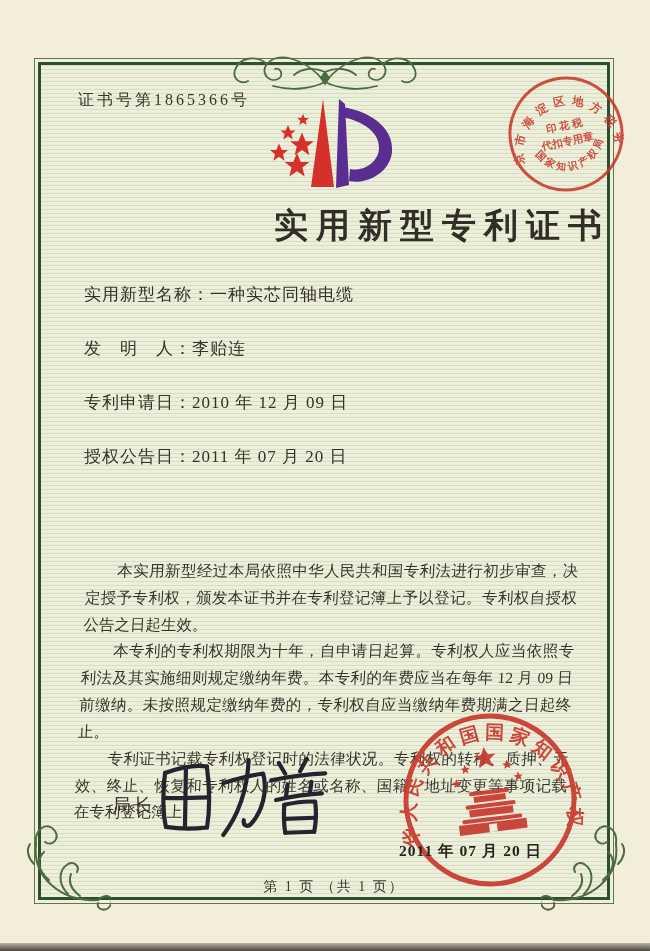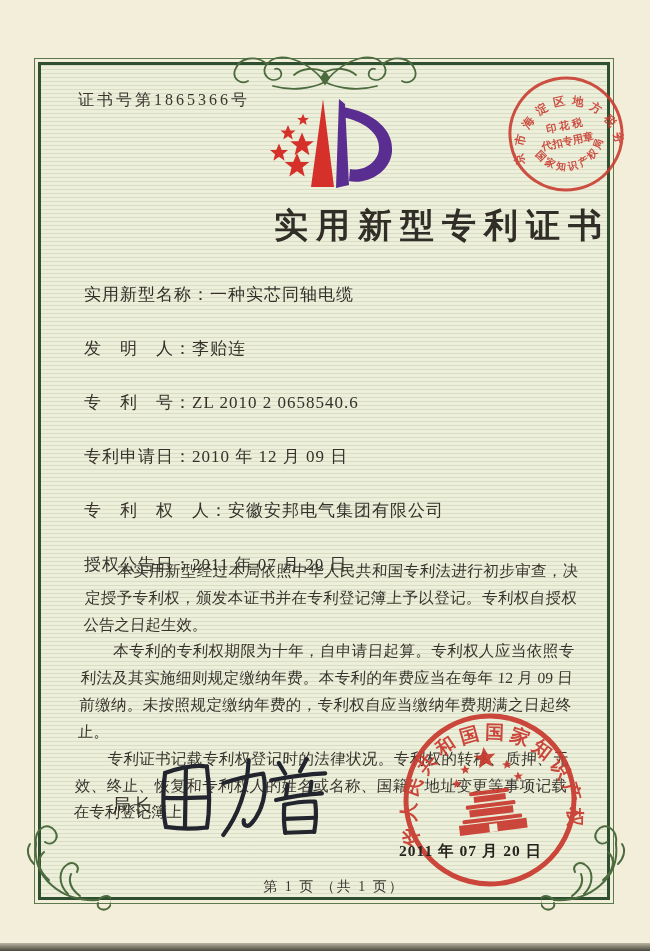--- a/index.html
+++ b/index.html
@@ -147,27 +147,21 @@
 </svg>
 
 <div class="fields">
   <div class="field-row">
     <span class="field-label">实用新型名称：</span><span class="field-value">一种实芯同轴电缆</span>
   </div>
   <div class="field-row">
     <span class="field-label">发　明　人：</span><span class="field-value">李贻连</span>
   </div>
   <div class="field-row">
-    <span class="field-label">专　利　号：</span><span class="field-value">ZL 2010 2 0658540.6</span>
-  </div>
-  <div class="field-row">
     <span class="field-label">专利申请日：</span><span class="field-value">2010 年 12 月 09 日</span>
-  </div>
-  <div class="field-row">
-    <span class="field-label">专　利　权　人：</span><span class="field-value">安徽安邦电气集团有限公司</span>
   </div>
   <div class="field-row">
     <span class="field-label">授权公告日：</span><span class="field-value">2011 年 07 月 20 日</span>
   </div>
 </div>
 
 <div class="body-text">
   <p>本实用新型经过本局依照中华人民共和国专利法进行初步审查，决定授予专利权，颁发本证书并在专利登记簿上予以登记。专利权自授权公告之日起生效。</p>
   <p>本专利的专利权期限为十年，自申请日起算。专利权人应当依照专利法及其实施细则规定缴纳年费。本专利的年费应当在每年 12 月 09 日前缴纳。未按照规定缴纳年费的，专利权自应当缴纳年费期满之日起终止。</p>
   <p>专利证书记载专利权登记时的法律状况。专利权的转移、质押、无效、终止、恢复和专利权人的姓名或名称、国籍、地址变更等事项记载在专利登记簿上。</p>

